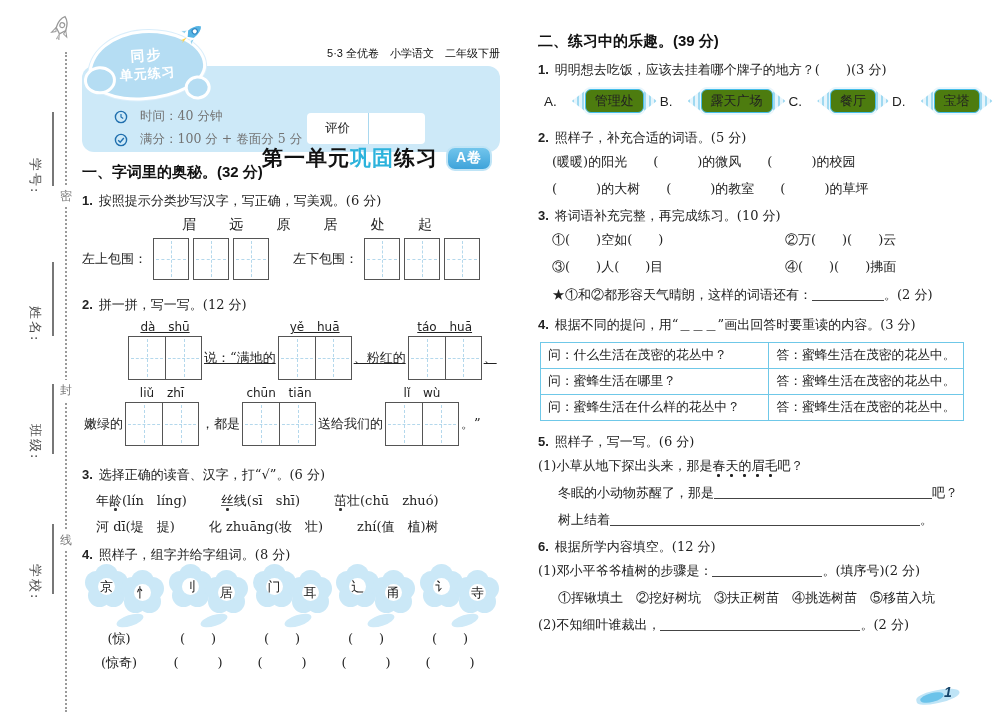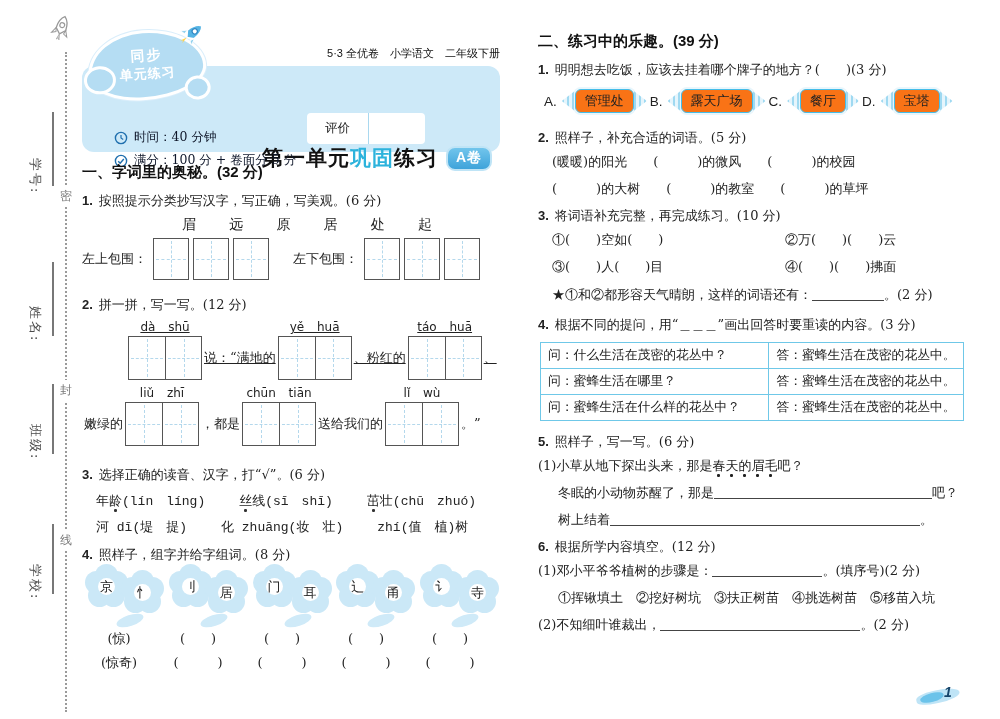--- a/index.html
+++ b/index.html
@@ -33,21 +33,21 @@
   .cloud .l1 { color:#fff; font-weight:bold; font-size:14px; letter-spacing:2px; z-index:2;}
   .cloud .l2 { color:#fff; font-weight:bold; font-size:13px; letter-spacing:1px; z-index:2;}
   .hdr-rocket { position:absolute; left:170px; top:18px; z-index:4; }
   .title-row { position:absolute; left:100px; top:78px; width:390px; text-align:center;
                font-family:"Liberation Sans",sans-serif; font-weight:bold; font-size:21px; color:#111;
                letter-spacing:1px; }
   .title-accent { color:#2db3dc; }
   .paper-badge { display:inline-block; background:linear-gradient(#72c5ec,#3ea3da); color:#fff;
                  font-size:14px; border-radius:9px; padding:1px 8px 2px; margin-left:8px;
                  border:2px solid #bfe4f6; vertical-align:3px; }
-  .meta { position:absolute; left:114px; font-size:12.5px; color:#0f172a; display:flex; align-items:center; gap:6px;margin-top:21px; }
+  .meta { position:absolute; left:114px; font-size:12.5px; color:#737373; display:flex; align-items:center; gap:12px; }
   .meta svg { flex:0 0 auto; }
   .meta1 { top:108px; } .meta2 { top:131px; }
   .evalbox { position:absolute; left:307px; top:113px; width:118px; height:31px; background:#fff;
              border-radius:4px; display:flex; }
   .evalbox .cell1 { width:62px; border-right:1.5px solid #a9d8ef; display:flex; align-items:center;
                     justify-content:center; font-size:12.5px; }
   .evalbox .cell2 { flex:1; }
 
   
   .leftcol  { position:absolute; left:82px;  top:163px; width:421px; }
@@ -67,21 +67,21 @@
   .charspread { margin:2px 0 4px 100px; width:250px; display:flex; justify-content:space-between; font-size:14px; }
   .boxrow { display:flex; align-items:center; gap:4px; margin-bottom:16px; }
   .boxrow .lbl { margin-right:2px; }
   .boxrow .spacer { width:16px; }
 
   .pinrow { display:flex; align-items:flex-end; margin-bottom:6px; }
   .punit { display:flex; flex-direction:column; align-items:center; }
   .pinyin { font-family:"DejaVu Sans",sans-serif; font-size:12px; margin-bottom:2px; white-space:nowrap; word-spacing:9px; }
   .ptext { padding:0 2px 13px 2px; white-space:nowrap; }
 
-  .q3row { display:flex; gap:34px; margin:8px 0 0 14px; white-space:nowrap;font-family:Liberation Mono, monospace; }
+  .q3row { display:flex; gap:34px; margin:8px 0 0 14px; white-space:nowrap; }
   .dotu { background:radial-gradient(circle,#333 1.3px,transparent 1.7px) bottom center/7px 5px no-repeat;
           padding-bottom:4px; }
   .dots { background-image:radial-gradient(circle,#222 1.3px,transparent 1.7px);
           background-size:1em 5px; background-repeat:repeat-x; background-position:0 100%; padding-bottom:5px; }
 
   .flowerrow { display:flex; justify-content:space-between; margin:6px 4px 0 8px; }
   .funit { position:relative; width:74px; height:54px; }
   .flw { position:absolute; width:17px; height:17px; background:#fff; border-radius:50%;
          display:flex; align-items:center; justify-content:center; font-size:13px; z-index:2;
          box-shadow:0 -11px 0 3px #cbe8f7, 10px -4px 0 3px #cbe8f7, 7px 9px 0 3px #cbe8f7,
@@ -89,22 +89,22 @@
   .flw.a { left:8px; top:8px; } .flw.b { left:44px; top:14px; }
   .funit .leaf { content:""; position:absolute; left:26px; bottom:-2px; width:28px; height:11px;
                  background:#cfeaf8; border-radius:50%; transform:rotate(-18deg); z-index:1; }
   .ansrow { display:flex; margin-top:6px; }
   .ansrow span { width:84px; text-align:center; white-space:nowrap; }
   .ansrow span:first-child { width:74px; }
 
   
   .optrow { display:flex; align-items:center; margin:10px 0 16px 6px; }
   .optkey { font-family:"Liberation Sans",sans-serif; font-size:13.5px; margin-right:4px; }
-  .sign { position:relative; border:1.6px solid #45bde8; border-radius:6px; background:#f97316;
-          padding:2px 9px; margin:0 16px 0 14px; white-space:nowrap; box-shadow:0 0 0 2px #e9f6fc; }
+  .sign { position:relative; border:1.6px solid #45bde8; border-radius:6px; background:#4d7c0f;
+          padding:2px 9px; margin:0 16px 0 24px; white-space:nowrap; box-shadow:0 0 0 2px #e9f6fc; }
   .sign:before, .sign:after { content:""; position:absolute; top:50%; width:13px; height:20px;
           margin-top:-10px; background:repeating-linear-gradient(90deg,#9fd9f1 0 2px,#e6f5fc 2px 5px); }
   .sign:before { left:-14px; clip-path:polygon(100% 0,0 50%,100% 100%); }
   .sign:after  { right:-14px; clip-path:polygon(0 0,100% 50%,0 100%); }
 
   .wordrow { display:flex; gap:26px; margin:0 0 9px 14px; white-space:nowrap; }
   .grid22 { display:grid; grid-template-columns:56% 44%; row-gap:9px; margin:2px 0 10px 14px; white-space:nowrap; }
   .starline { margin:2px 0 12px 14px; white-space:nowrap; }
   .blank { display:inline-block; border-bottom:1.2px solid #444; height:13px; vertical-align:-2px; }
 

